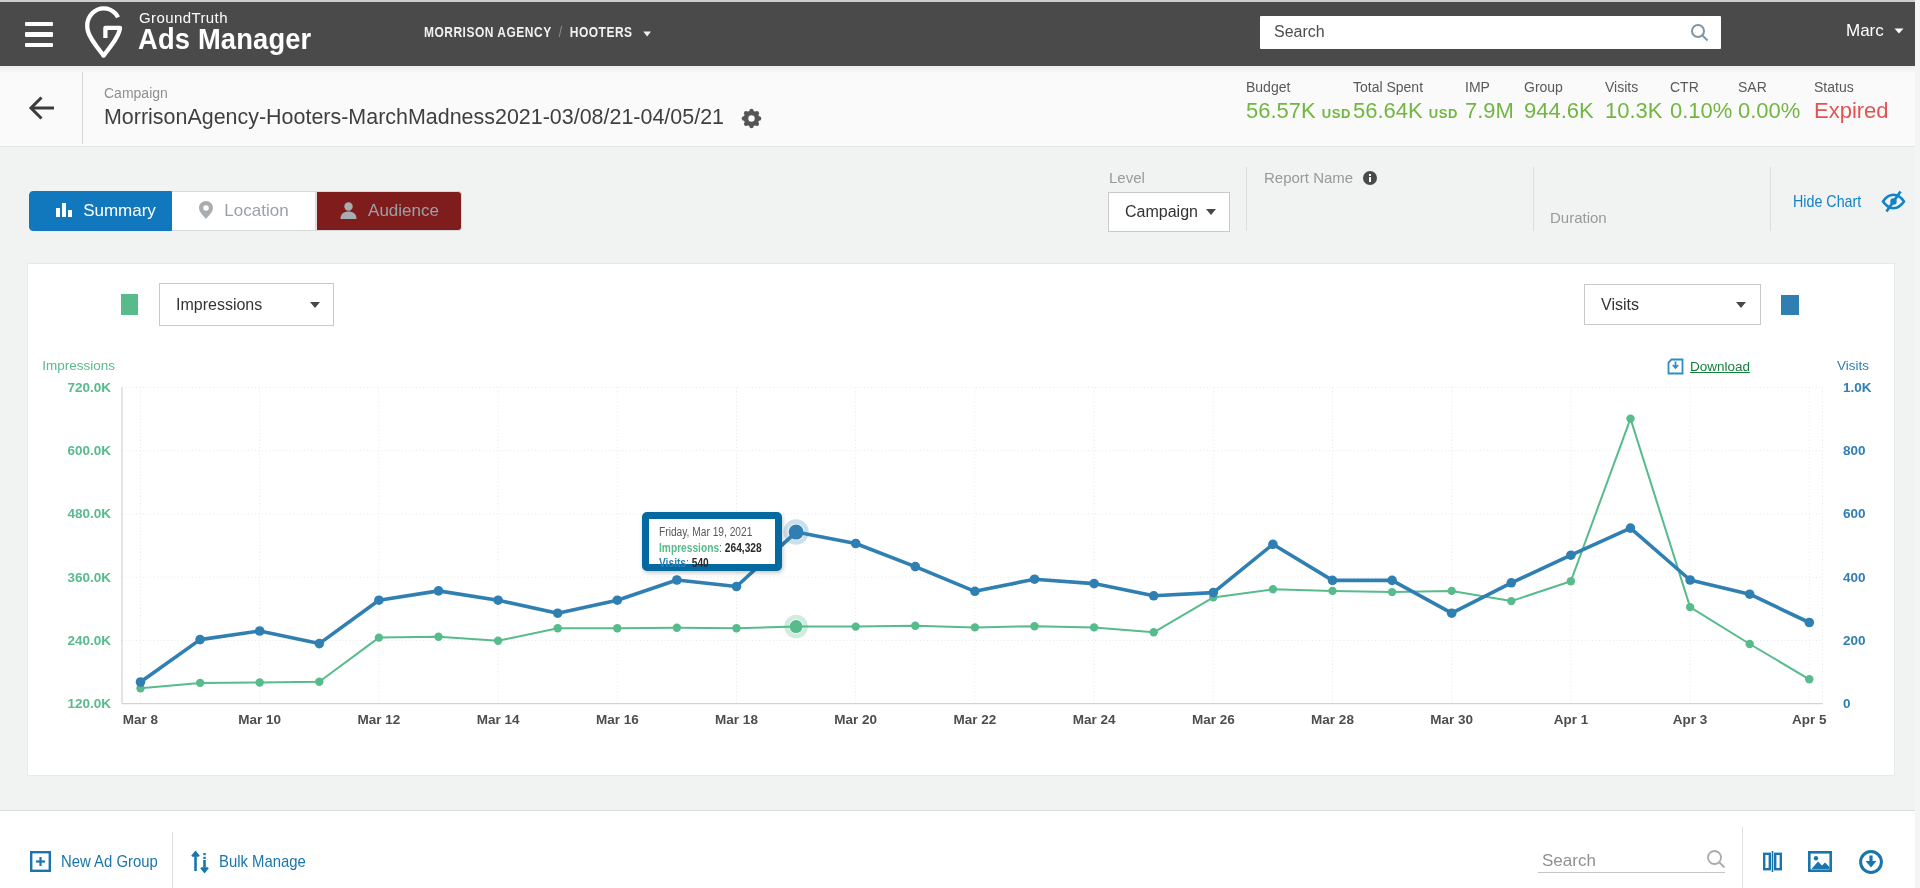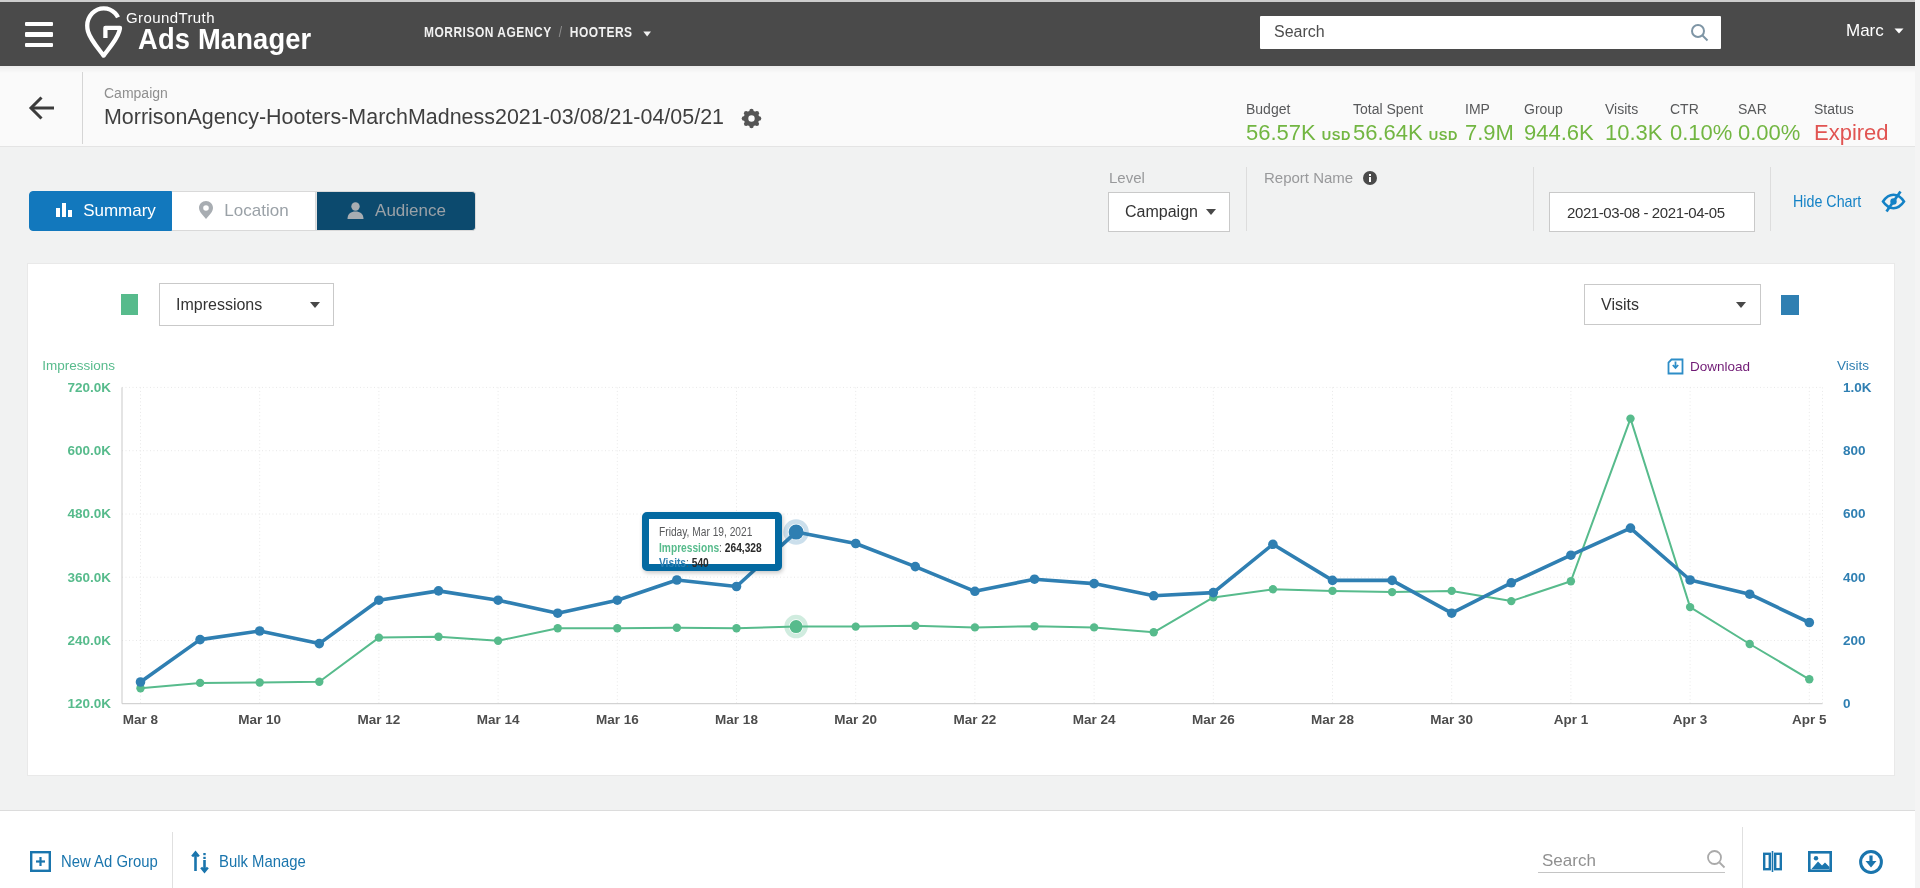--- a/index.html
+++ b/index.html
@@ -4,60 +4,60 @@
 <style>
   * { margin:0; padding:0; box-sizing:border-box; }
   html,body { width:1920px; height:888px; overflow:hidden; }
   body { font-family:"Liberation Sans", sans-serif; background:#f1f2f2; }
   #page { position:relative; width:1920px; height:888px; }
 
   
   #hdr { position:absolute; left:0; top:0; width:1920px; height:66px; background:#4a4a4a; }
   #topline { position:absolute; left:0; top:0; width:1920px; height:1.5px; background:#cdcdcd; z-index:5; }
   .hbar { position:absolute; left:25px; width:28px; height:4.6px; background:#fff; border-radius:1px; }
-  #gt-small { position:absolute; left:126px; top:9px; font-size:15px; color:#fdfdfd; letter-spacing:0.4px; }
+  #gt-small { position:absolute; left:139px; top:9px; font-size:15px; color:#fdfdfd; letter-spacing:0.4px; }
   #gt-big { position:absolute; left:138px; top:22px; font-size:30px; font-weight:bold; color:#fff; letter-spacing:0.2px; transform:scaleX(0.91); transform-origin:left top; }
   #crumb { position:absolute; left:424px; top:24px; font-size:14px; font-weight:bold; color:#f1f1f1; letter-spacing:0.6px; transform:scaleX(0.855); transform-origin:left top; }
   #crumb .sl { color:#8f8f8f; font-weight:normal; padding:0 4px; }
   #hsearch { position:absolute; left:1260px; top:16px; width:461px; height:33px; background:#fff; border-radius:1px; }
   #hsearch .ph { position:absolute; left:14px; top:7px; font-size:16px; color:#4d4d4d; }
   #marc { position:absolute; left:1846px; top:21px; font-size:17px; color:#fff; }
 
   
   #crow { position:absolute; left:0; top:66px; width:1920px; height:81px; background:linear-gradient(#ececec, #fafafa 7px); border-bottom:1px solid #e4e4e4; }
   #clabel { position:absolute; left:104px; top:19px; font-size:14px; color:#8f8f8f; }
   #ctitle { position:absolute; left:104px; top:38px; font-size:22px; color:#3f3f3f; white-space:nowrap; transform:scaleX(0.975); transform-origin:left top; }
-  .stat { position:absolute; top:35px; }
+  .stat { position:absolute; top:13px; }
   .stat .lb { font-size:14px; color:#58595b; display:block; }
   .stat .vl { font-size:22px; color:#72b642; display:block; margin-top:3px; white-space:nowrap; }
   .stat .usd { font-size:13px; font-weight:bold; letter-spacing:0.5px; }
   .stat .red { color:#e15452; }
 
   
   .tab { position:absolute; top:191px; height:40px; line-height:38px; font-size:17px; text-align:center; }
   #tab1 { left:29px; width:143px; background:#1278bd; color:#fff; border-radius:4px 0 0 4px; border:1px solid #1278bd; padding-left:10px; }
   #tab2 { left:172px; width:144px; background:#fff; color:#9aa1a7; border:1px solid #d9d9d9; border-left:none; }
-  #tab3 { left:316px; width:160px; background:#0c4a6e; color:#9aa1a7; border:1px solid #d9d9d9; border-left:1px solid #e3e3e3; border-radius:0 4px 4px 0; }
+  #tab3 { left:316px; width:146px; background:#7f1d1d; color:#9aa1a7; border:1px solid #d9d9d9; border-left:1px solid #e3e3e3; border-radius:0 4px 4px 0; }
   .tab svg { vertical-align:-3px; margin-right:10px; }
 
   
   .ctl-label { position:absolute; font-size:15px; color:#98999b; }
   .selbox { position:absolute; background:#fff; border:1px solid #c9c9c9; font-size:16px; color:#333; }
   .selbox .tx { position:absolute; left:16px; top:50%; transform:translateY(-50%); white-space:nowrap; }
   .caret { position:absolute; width:0; height:0; border-left:5.5px solid transparent; border-right:5.5px solid transparent; border-top:6.5px solid #484848; top:50%; margin-top:-3px; }
   .vdiv { position:absolute; width:1px; background:#ddd; }
   #hidechart { position:absolute; left:1793px; top:192px; font-size:17px; color:#1482c6; transform:scaleX(0.84); transform-origin:left center; white-space:nowrap; }
 
   
   #card { position:absolute; left:27px; top:263px; width:1868px; height:513px; background:#fff; border:1px solid #e9e9e9; }
   #swatch-g { position:absolute; left:121px; top:294px; width:17px; height:21px; background:#57bb8c; }
   #swatch-b { position:absolute; left:1781px; top:295px; width:18px; height:20px; background:#2f7fb2; }
   #sel-imp { left:159px; top:283px; width:175px; height:43px; }
   #sel-vis { left:1584px; top:284px; width:177px; height:41px; }
-  #download { position:absolute; left:1690px; top:359px; font-size:13.5px; color:#701a75; }
+  #download { position:absolute; left:1690px; top:359px; font-size:13.5px; color:#15803d;text-decoration:underline; }
 
   
   #tip { position:absolute; left:642px; top:512px; width:140px; height:59px; background:#fff; border:7px solid #0369a1; border-radius:5px; box-shadow:1px 2px 4px rgba(0,0,0,0.22); padding:6px 0 0 10px; font-size:12px; z-index:4; transform-origin:left top; }
   #tip .d { color:#58595b; }
   #tip .g { color:#57bb8c; font-weight:bold; }
   #tip .b { color:#2f7fb2; font-weight:bold; }
   #tip .v { color:#2a2a2a; font-weight:bold; }
   #tip div { line-height:15.5px; transform:scaleX(0.85); transform-origin:left center; white-space:nowrap; }
 
   
@@ -177,23 +177,20 @@
   <div class="vdiv" style="left:1246px; top:167px; height:64px;"></div>
   <div class="ctl-label" style="left:1264px; top:169px;">Report Name
     <svg width="14" height="14" viewBox="0 0 14 14" style="vertical-align:-2px;margin-left:6px">
         <circle cx="7" cy="7" r="7" fill="#4a4a4a"></circle>
         <rect x="6" y="6" width="2" height="5" fill="#fff"></rect>
         <rect x="6" y="3" width="2" height="2" fill="#fff"></rect>
       </svg>
   </div>
   <div class="vdiv" style="left:1533px; top:167px; height:64px;"></div>
   <div class="ctl-label" style="left:1550px; top:169px;margin-top:40px;">Duration</div>
-  <div class="selbox" style="left:1549px; top:192px; width:206px; height:40px;">
-      <span class="tx" style="left:17px; letter-spacing:-0.4px; font-size:15px;">2021-03-08 - 2021-04-05</span>
-    </div>
   <div class="vdiv" style="left:1770px; top:167px; height:64px;"></div>
   <div id="hidechart">Hide Chart</div>
   <svg style="position:absolute;left:1881px;top:190px" width="25" height="23" viewBox="0 0 25 23">
       <path d="M2 11.5 C5.2 6.8 8.8 4.8 12.5 4.8 C16.2 4.8 19.8 6.8 23 11.5 C19.8 16.2 16.2 18.2 12.5 18.2 C8.8 18.2 5.2 16.2 2 11.5 Z" fill="none" stroke="#1482c6" stroke-width="2.5"></path>
       <circle cx="12.5" cy="11.5" r="3.2" fill="#1482c6"></circle>
       <line x1="19.5" y1="1.5" x2="5.5" y2="21.5" stroke="#1482c6" stroke-width="2.7"></line>
   </svg>
 
   <div id="card"></div>
   <div id="swatch-g"></div>

